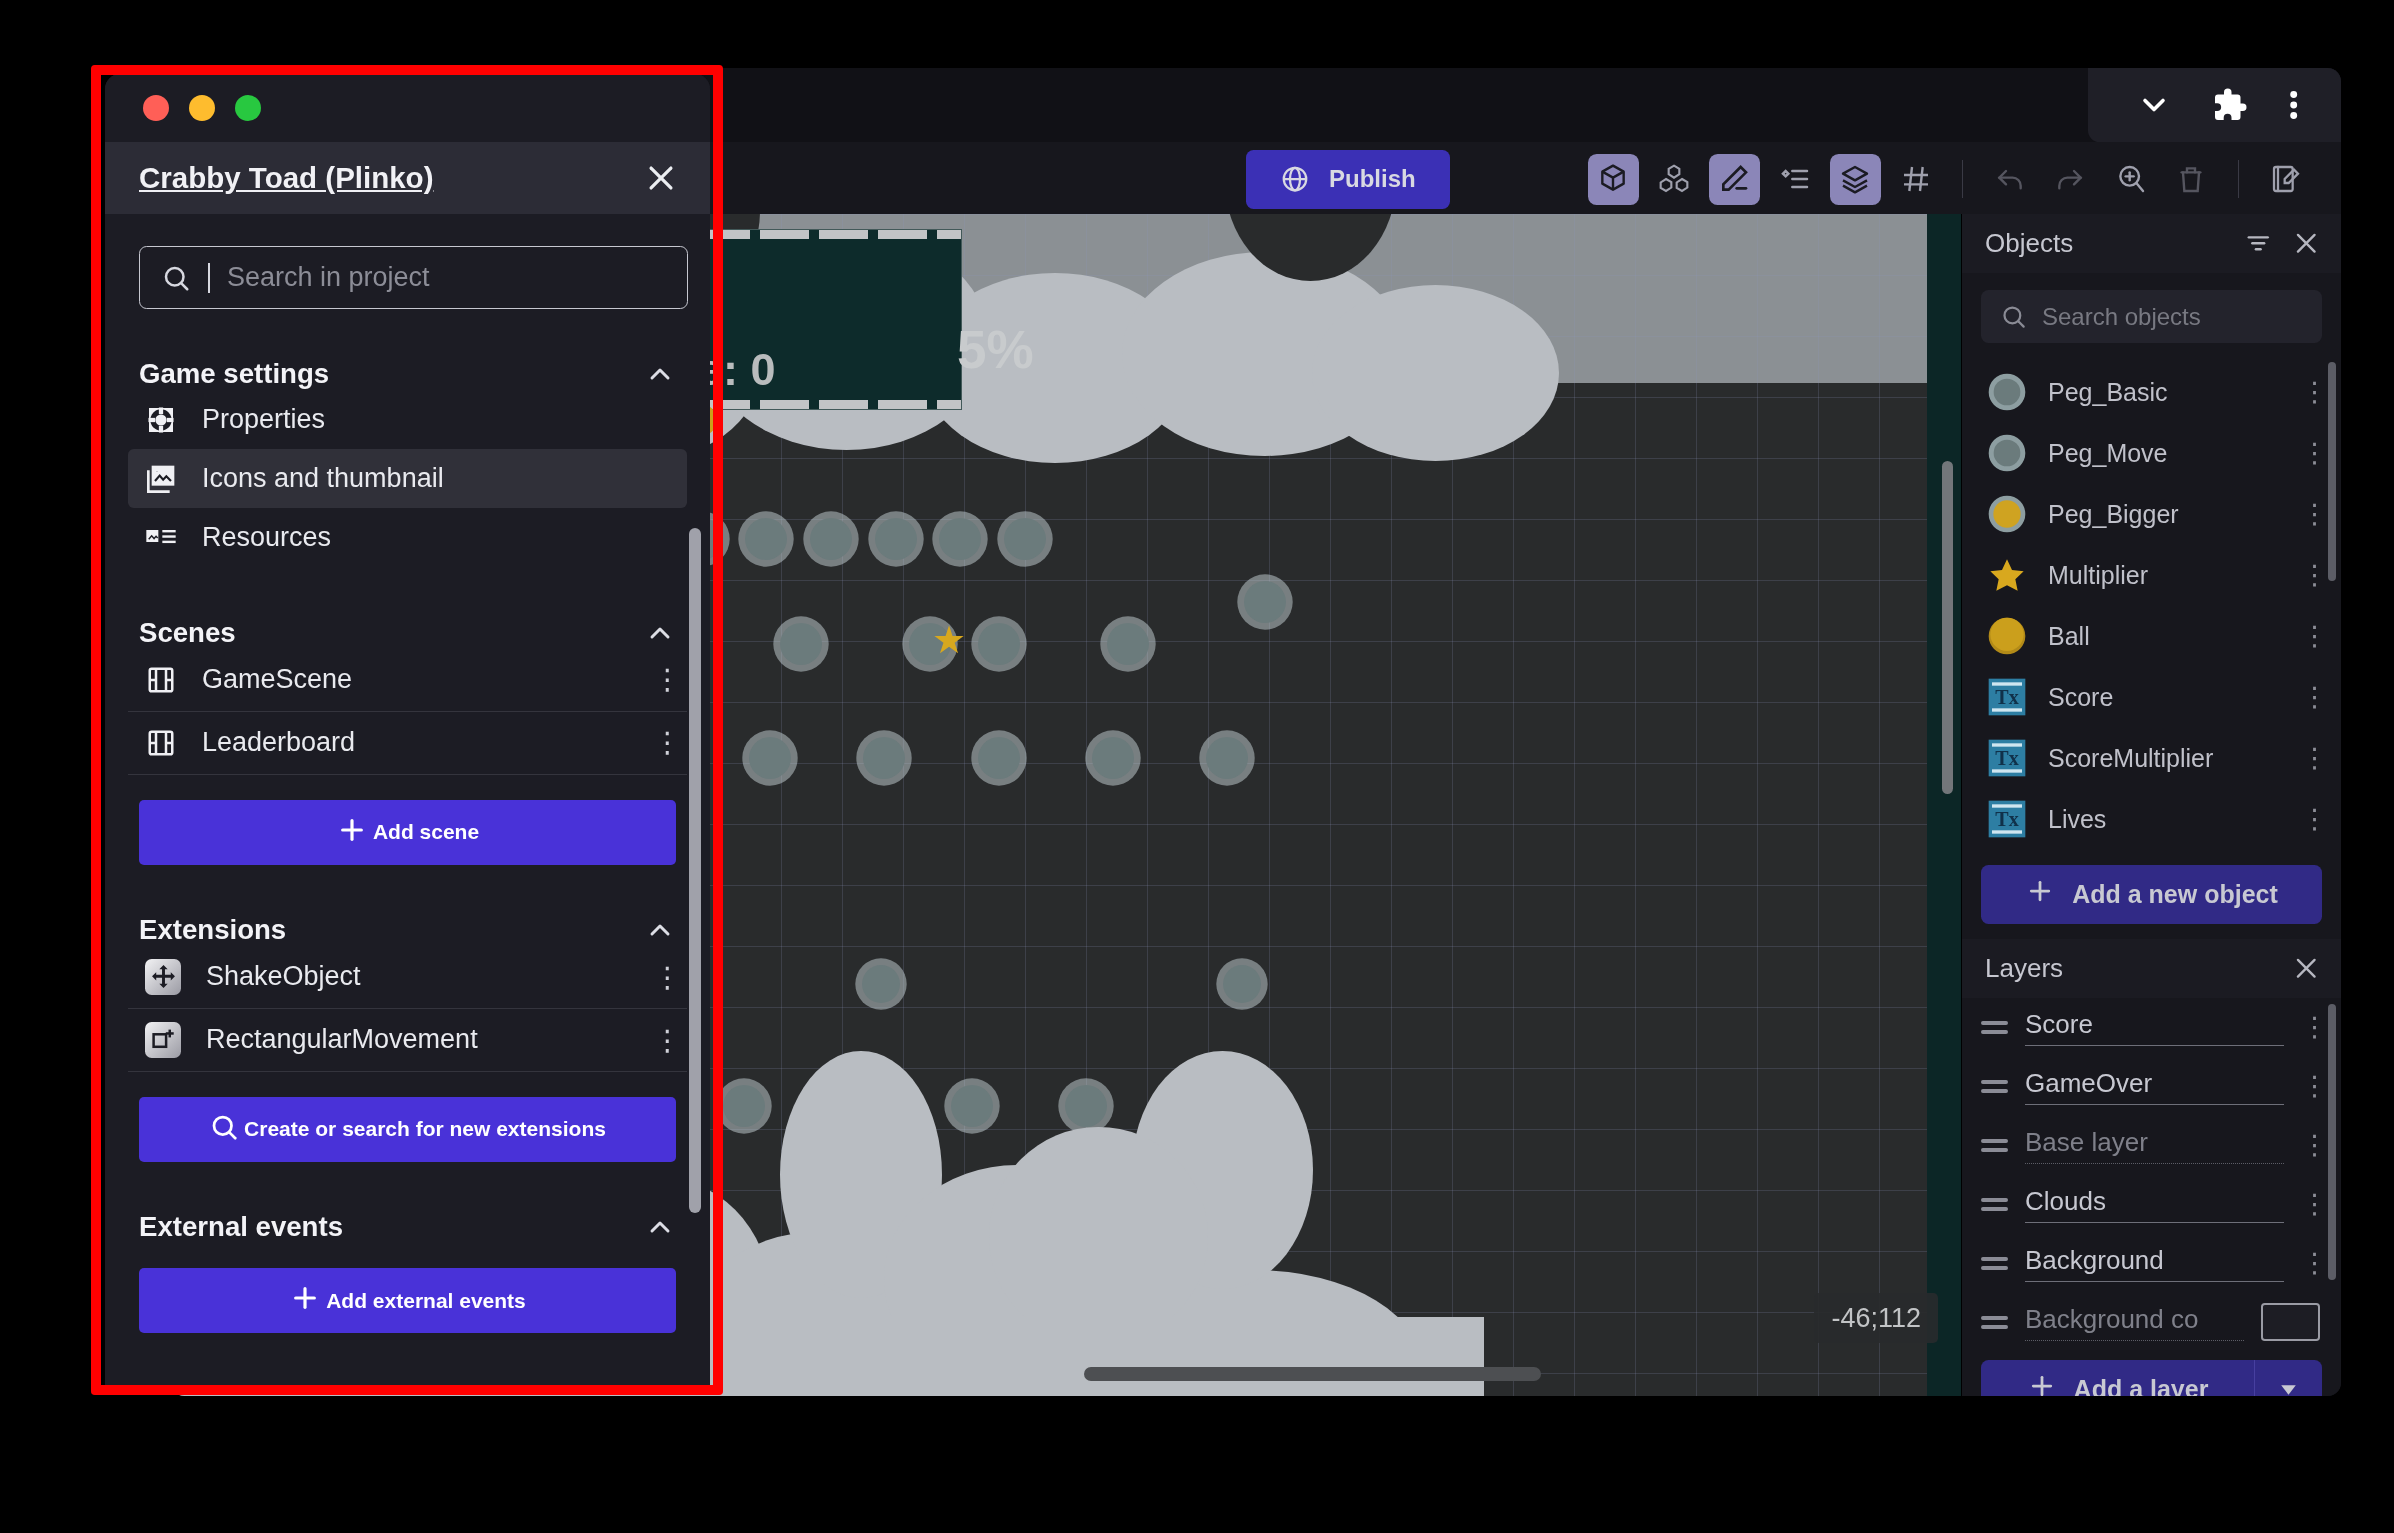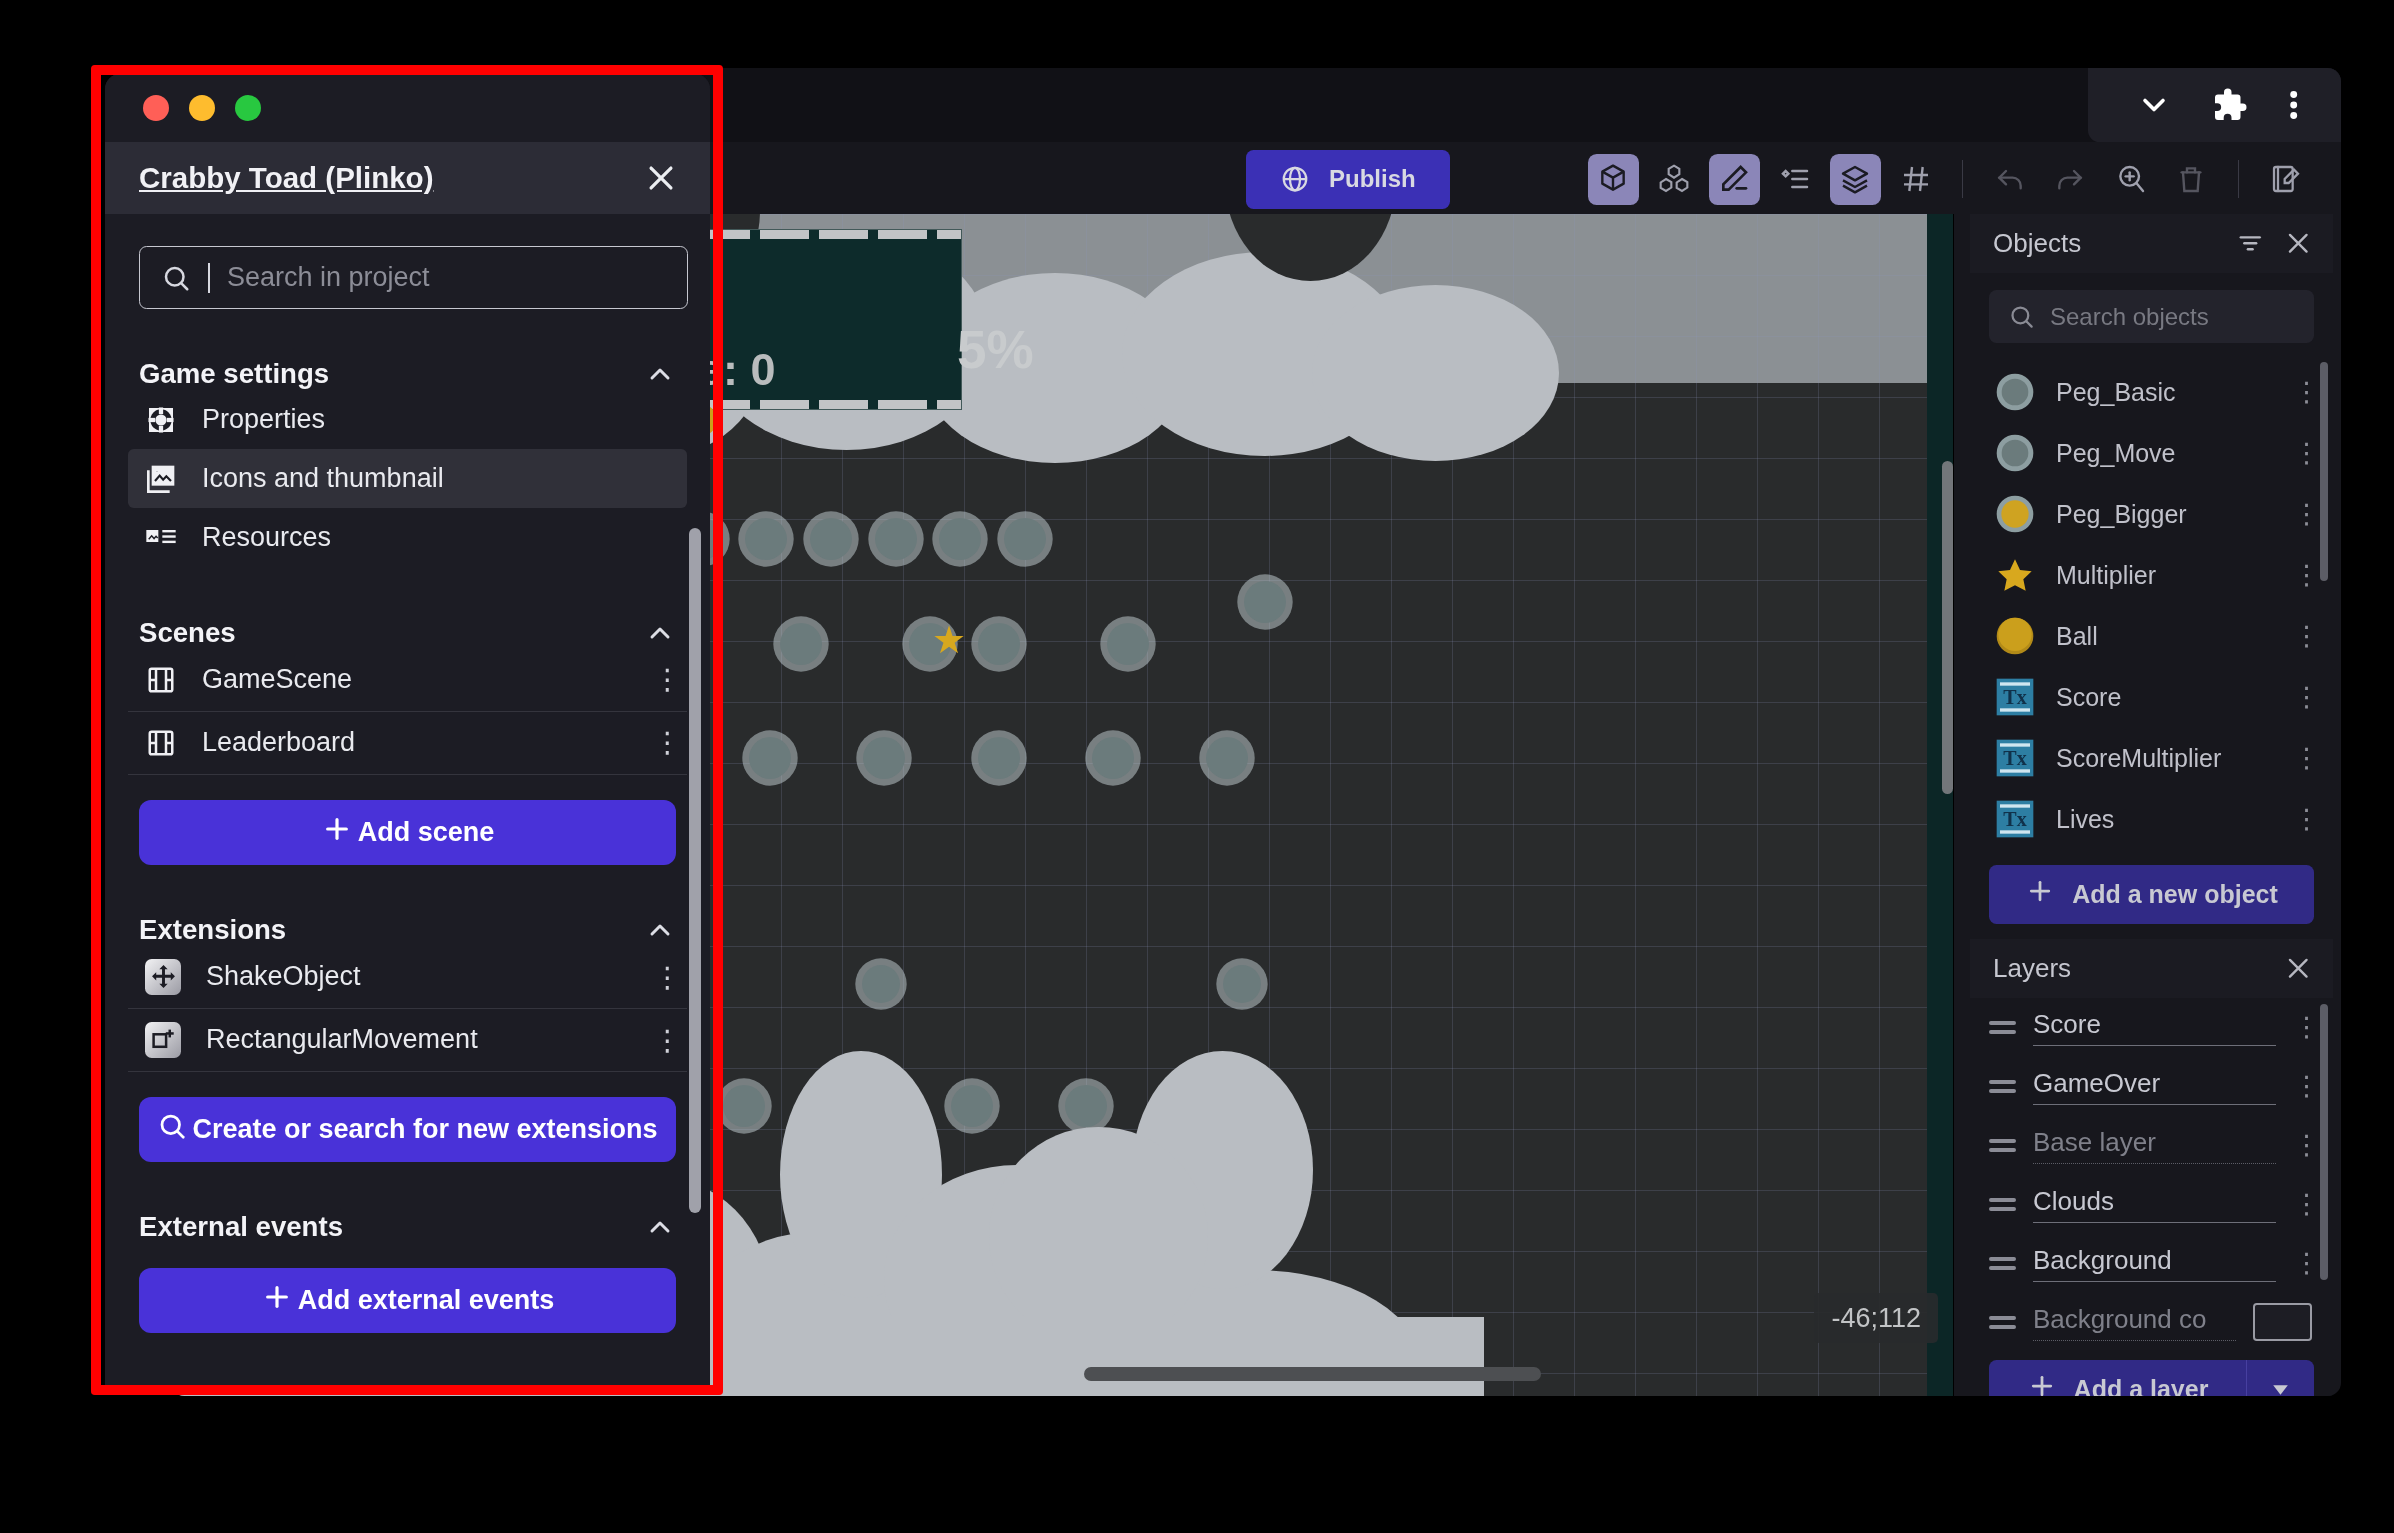--- a/index.html
+++ b/index.html
@@ -132,23 +132,23 @@
     position: absolute; right: 7.6px; top: 247px; width: 11.4px; height: 333px;
     background: #73767a; border-radius: 6.7px;
   }
   .right-teal {
     position: absolute; right: 0; top: 0; width: 34px; height: 100%;
     background: #0c2626;
   }
 
   
   .rpanel {
-    position: absolute; right: 8px; top: 146px; width: 380px; bottom: 0;
+    position: absolute; right: 0; top: 146px; width: 380px; bottom: 0;
     background: #17171d; border-left: 1px solid #000;
-    display: flex; flex-direction: column; padding-left: 16px;
+    display: flex; flex-direction: column;
   }
   .rp-head {
     height: 59px; display: flex; align-items: center;
     padding: 0 21px 0 23px; background: #1b1b22;
   }
   .rp-title { color: #c6c7d0; font-size: 26px; flex: 1; }
   .rp-hicon { color: #b6b7c0; margin-left: 19px; display: flex; }
   .obj-search {
     margin: 17px 19px 7.6px 19px; height: 53px; background: #23232c;
     border-radius: 7.6px; display: flex; align-items: center; gap: 15px;
@@ -269,22 +269,22 @@
   }
   .list-row:last-of-type { border-bottom: 1px solid #34343d; }
   .ext-thumb {
     width: 36px; height: 36px; flex: none; border-radius: 6.7px;
     background: linear-gradient(135deg,#f2f2f4,#9b9ba4);
     display: flex; align-items: center; justify-content: center;
   }
 
   .big-btn {
     margin: 25px 34px 0 34px; height: 65px; background: #4932d8;
-    border-radius: 12px; display: flex; align-items: center;
-    justify-content: center; gap: 5px; color: #fff; font-size: 27px; font-weight: bold;
+    border-radius: 5px; display: flex; align-items: center;
+    justify-content: center; gap: 5px; color: #fff; font-size: 21px; font-weight: bold;
   }
   .panel-vscroll {
     position: absolute; right: 8.6px; top: 314px; width: 12.4px; height: 685px;
     background: #a0a1aa; border-radius: 6.7px;
   }
 </style>
 </head>
 <body>
 <div id="root">
 

